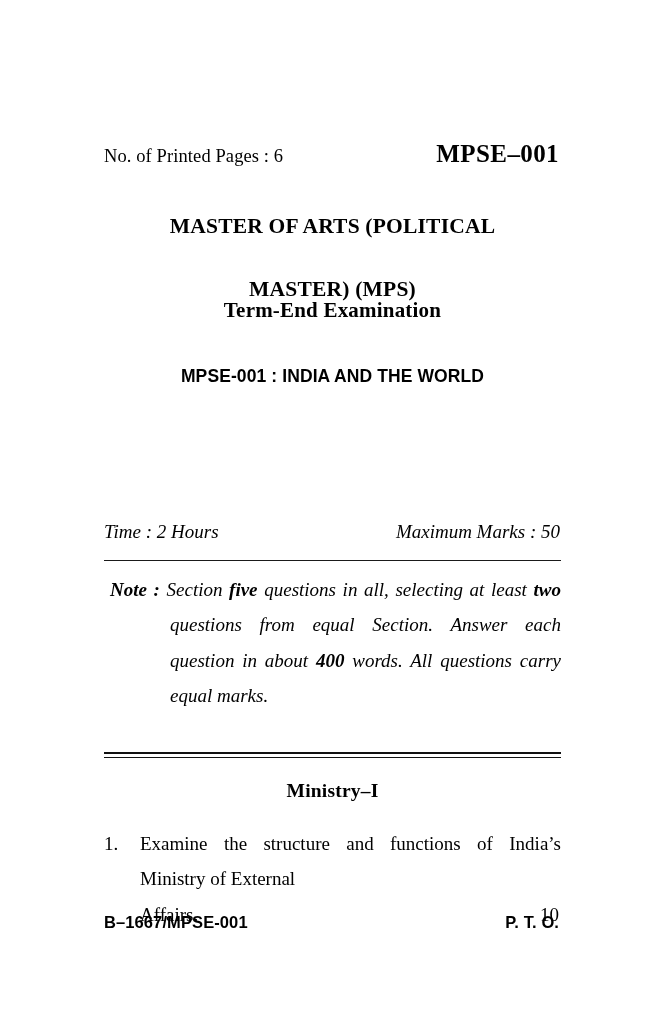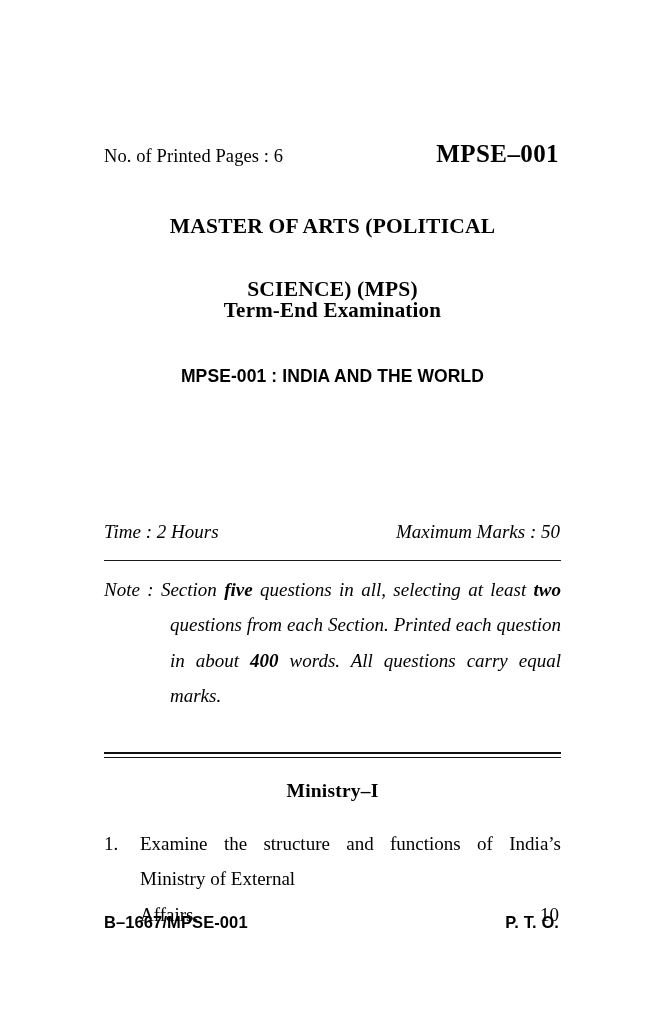--- a/index.html
+++ b/index.html
@@ -129,21 +129,21 @@
     font-style: italic;
     font-size: 19px;
     line-height: 35.4px;
     text-align: justify;
     text-justify: inter-word;
     padding-left: 66px;
     text-indent: -66px;
     box-sizing: border-box;
   }
   .note b { font-weight: bold; font-style: italic; }
-  .note .lbl { font-weight: normal; font-style: italic; }
+  .note .lbl { font-weight: bold; font-style: italic; margin-left: 6px; }
 
   
   .section-head {
     position: absolute;
     top: 780px;
     left: 0;
     width: 457px;
     text-align: center;
     font-weight: bold;
     font-size: 19.5px;
@@ -203,34 +203,34 @@
 <div class="page">
   <div class="col">
 
     <div class="hdr">
       <span class="pages">No. of Printed Pages : 6</span>
       <span class="code">MPSE–001</span>
     </div>
 
     <div class="titleblock">
       <div class="t-line l1">MASTER OF ARTS (POLITICAL</div>
-      <div class="t-line l2">SCIENCE) (MPS)</div>
+      <div class="t-line l2">MASTER) (MPS)</div>
       <div class="t-line l3">Term-End Examination</div>
       <div class="course">MPSE-001 : INDIA AND THE WORLD</div>
     </div>
 
     <div class="timerow">
       <span class="time">Time : 2 Hours</span>
       <span class="marks">Maximum Marks : 50</span>
     </div>
 
     <div class="rule-thin"></div>
 
     <div class="note">
-      <span class="lbl">Note :</span><span> Section </span><b>five</b><span> questions in all, selecting at least </span><b>two</b><span> questions from each Section. Printed each question in about </span><b>400</b><span> words. All questions carry equal marks.</span>
+      <span class="lbl">Note :</span><span> Section </span><b>five</b><span> questions in all, selecting at least </span><b>two</b><span> questions from equal Section. Answer each question in about </span><b>400</b><span> words. All questions carry equal marks.</span>
     </div>
 
     <div class="rule-double">
       <div class="r1"></div>
       <div class="r2"></div>
     </div>
 
     <div class="section-head">Ministry–I</div>
 
     <div class="qrow">

